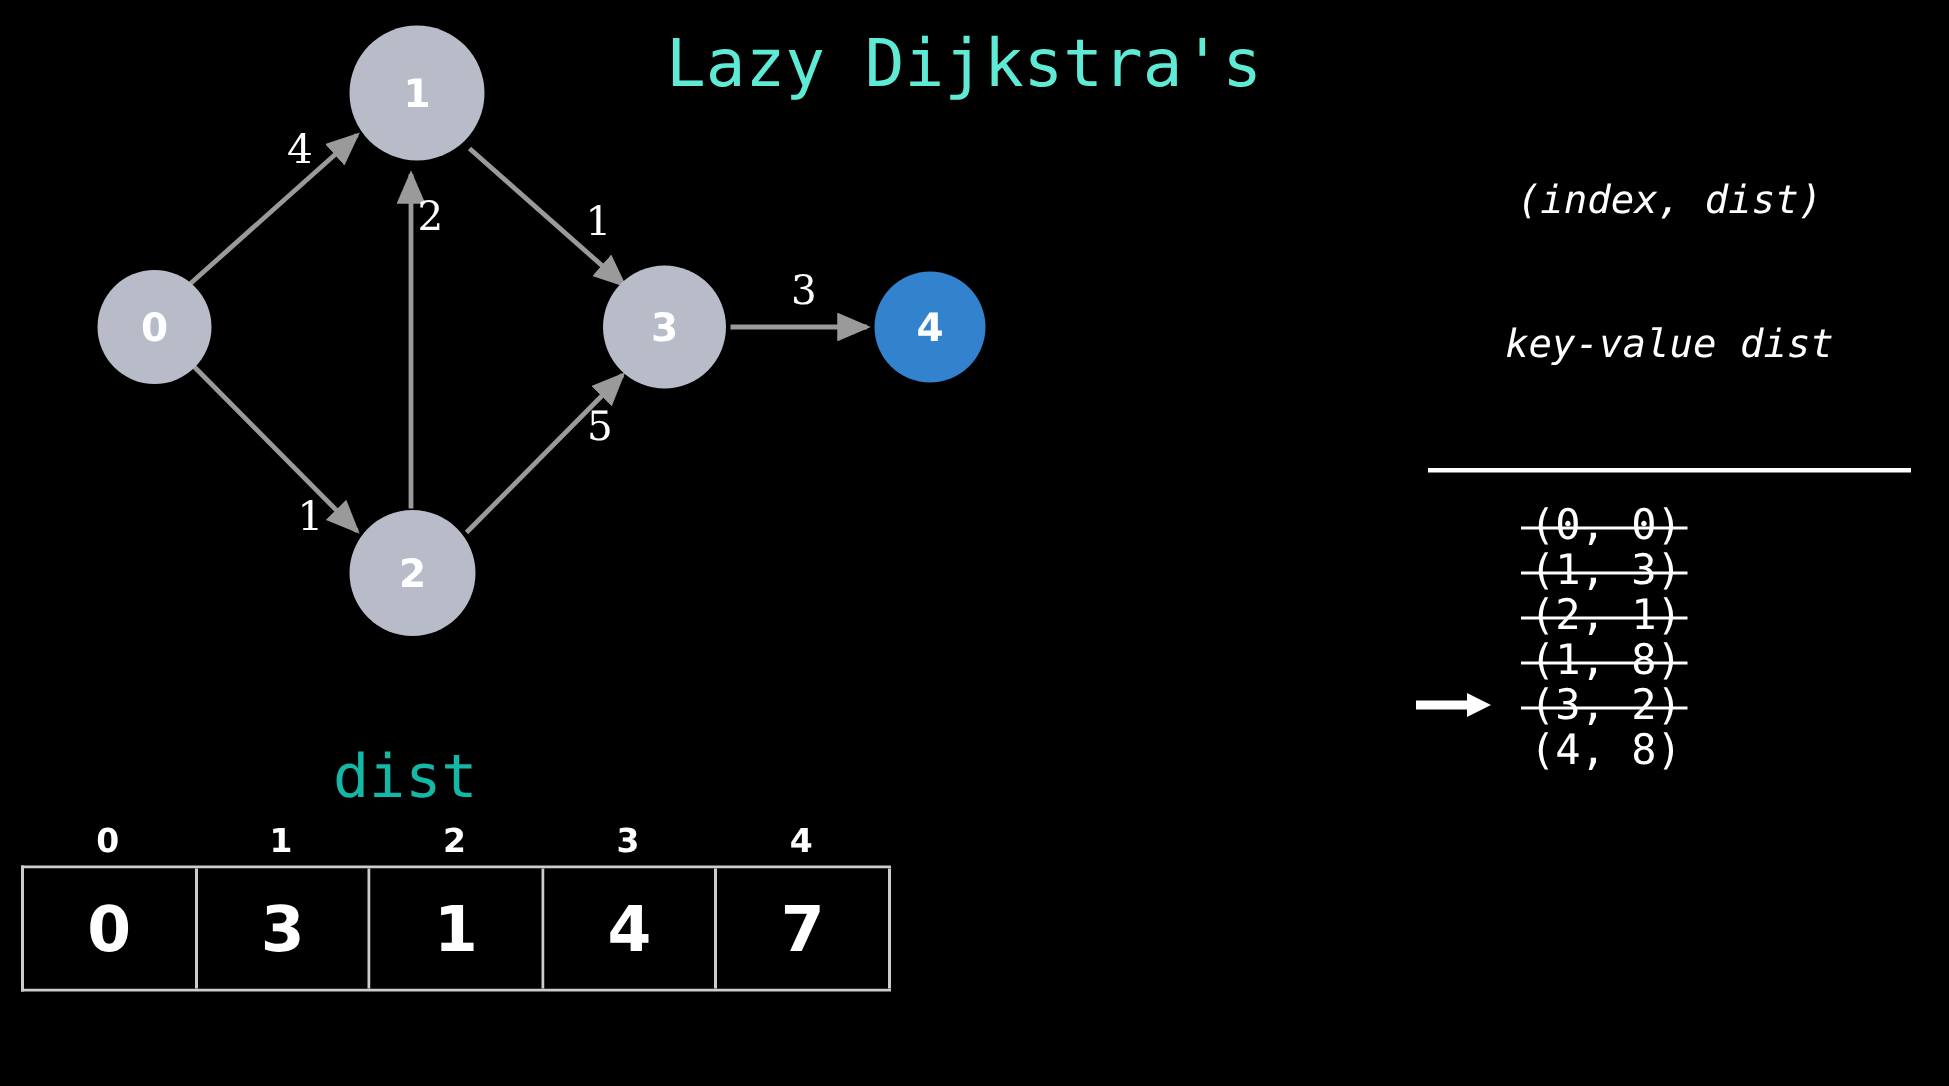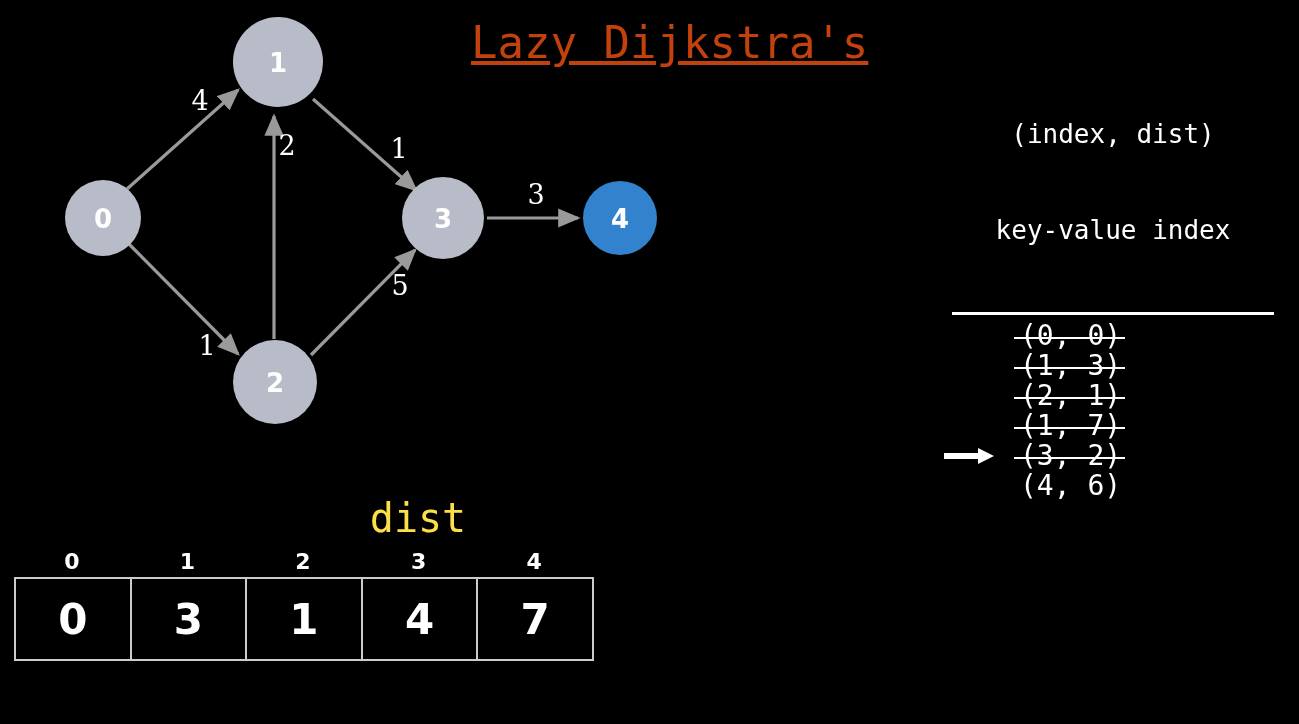--- a/index.html
+++ b/index.html
@@ -21,29 +21,28 @@
     position: absolute;
     left: 0; top: 0;
     width: 1299px;
     height: 724px;
     background: #000000;
   }
 
   
   #main-title {
     position: absolute;
-    left: 471px;
+    left: 444px;
     top: 18px;
     font-family: "DejaVu Sans Mono", "Liberation Mono", monospace;
     font-size: 44px;
     line-height: 50px;
     letter-spacing: 0px;
-    color: #c2410c;
+    color: #5eead4;
     white-space: pre;
-    text-decoration: underline;
   }
 
   
   #graph-svg {
     position: absolute;
     left: 0;
     top: 0;
     width: 700px;
     height: 470px;
   }
@@ -72,22 +71,22 @@
   #dist-block {
     position: absolute;
     left: 14px;
     top: 495px;
     width: 600px;
   }
   #dist-title {
     font-family: "DejaVu Sans Mono", "Liberation Mono", monospace;
     font-size: 40px;
     line-height: 46px;
-    color: #fde047;
-    text-align: center;
+    color: #14b8a6;
+    text-align: left;
     padding-left: 208px;
     white-space: pre;
   }
   #dist-index-row {
     display: flex;
     margin-top: 8px;
   }
   .dist-index-cell {
     width: 115.6px;
     text-align: center;
@@ -126,31 +125,32 @@
     top: 54px;
     width: 350px;
   }
   #kv-header {
     font-family: "DejaVu Sans Mono", "Liberation Mono", monospace;
     font-size: 26px;
     line-height: 32px;
     color: #ffffff;
     text-align: center;
     white-space: pre;
+    font-style: italic;
   }
   #kv-header-line1 { display: block; }
   #kv-header-line2 { display: block; }
   #kv-rule {
     width: 322px;
     height: 3px;
     background: #ffffff;
     margin: 2px auto 0 auto;
   }
   #kv-list {
-    margin-top: 6px;
+    margin-top: 20px;
     position: relative;
   }
   .kv-row {
     position: relative;
     height: 30px;
     display: flex;
     align-items: center;
   }
   .kv-pointer {
     position: absolute;
@@ -257,48 +257,48 @@
       <div class="dist-cell">3</div>
       <div class="dist-cell">1</div>
       <div class="dist-cell">4</div>
       <div class="dist-cell">7</div>
     </div>
   </div>
 
   <div id="kv-panel">
     <div id="kv-header">
       <span id="kv-header-line1">(index, dist)</span>
-      <span id="kv-header-line2">key-value index</span>
+      <span id="kv-header-line2">key-value dist</span>
     </div>
     <div id="kv-rule"></div>
 
     <div id="kv-list">
       <div class="kv-row struck">
 
         <span class="kv-text">(0, 0)</span>
       </div>
       <div class="kv-row struck">
 
         <span class="kv-text">(1, 3)</span>
       </div>
       <div class="kv-row struck">
 
         <span class="kv-text">(2, 1)</span>
       </div>
       <div class="kv-row struck">
 
-        <span class="kv-text">(1, 7)</span>
+        <span class="kv-text">(1, 8)</span>
       </div>
       <div class="kv-row struck current">
         <svg class="kv-pointer" viewBox="0 0 52 20">
           <line x1="0" y1="10" x2="38" y2="10" stroke="#ffffff" stroke-width="6"></line>
           <polygon points="34,2 50,10 34,18" fill="#ffffff"></polygon>
         </svg>
         <span class="kv-text">(3, 2)</span>
       </div>
       <div class="kv-row">
 
-        <span class="kv-text">(4, 6)</span>
+        <span class="kv-text">(4, 8)</span>
       </div>
     </div>
   </div>
 
 </div>
 
 </body></html>

